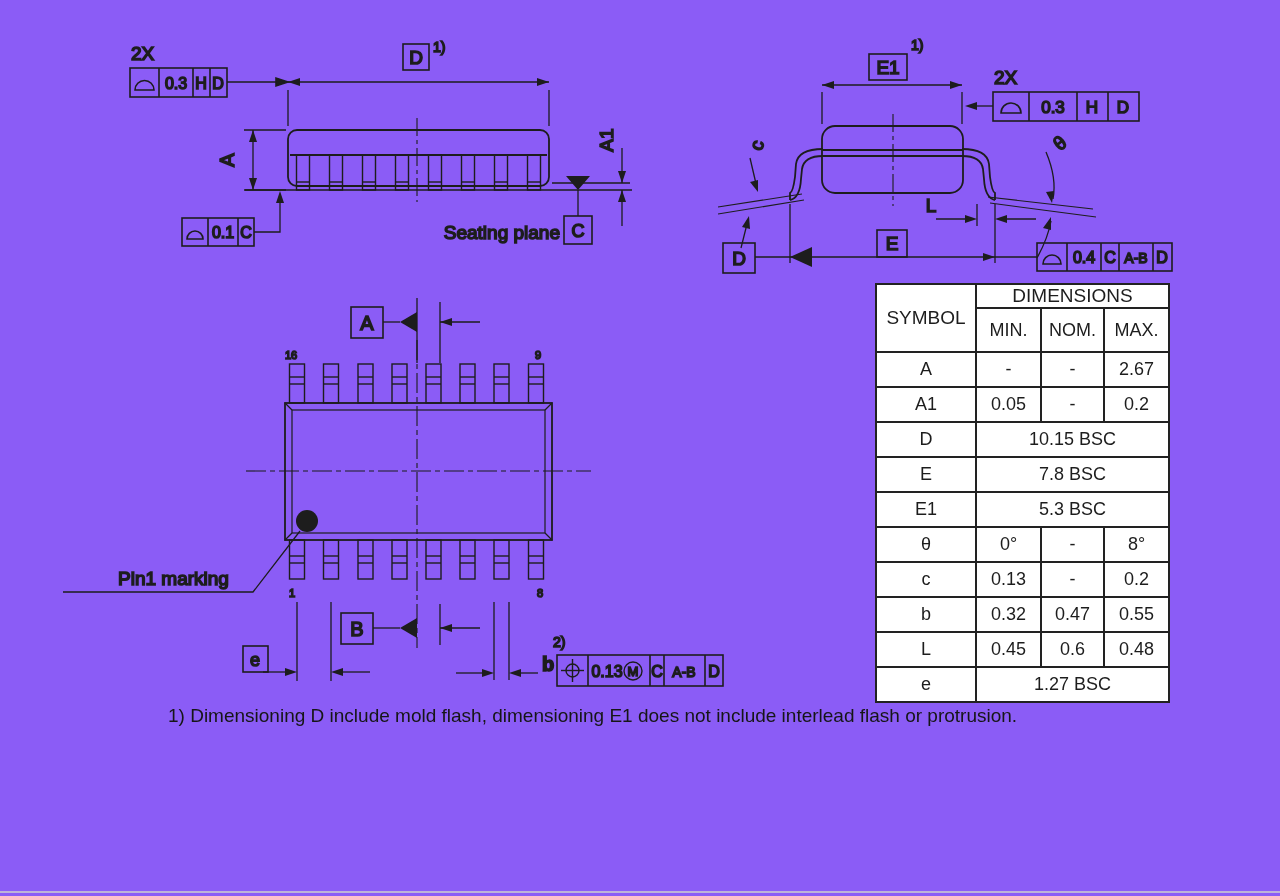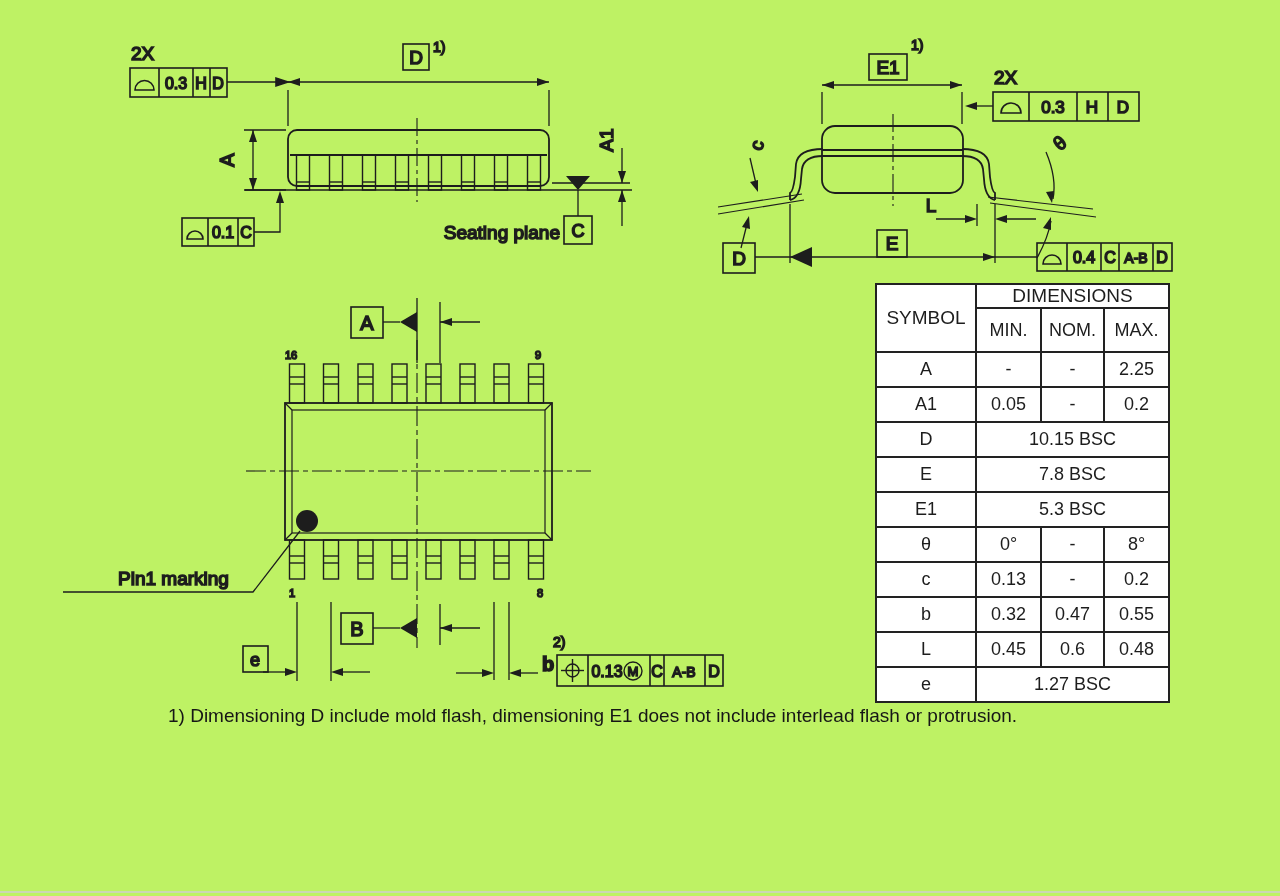--- a/index.html
+++ b/index.html
@@ -1,16 +1,16 @@
 <!DOCTYPE html>
 <html><head>
 <meta charset="utf-8">
 <style>
   html,body{margin:0;padding:0;background:#fff;}
-  .page{position:relative;width:1280px;height:896px;background:#bef264;overflow:hidden;
+  .page{position:relative;width:1280px;height:896px;background:#8b5cf6;overflow:hidden;
         font-family:"Liberation Sans",sans-serif;color:#1d1d1d;}
   svg{position:absolute;left:0;top:0;}
   svg text{fill:#1d1d1d;font-family:"Liberation Sans",sans-serif;}
   .t11{font-size:11px;fill:#333;}
   .t14{font-size:14px;}
   .t16{font-size:16px;}
   .t17{font-size:17px;}
   .t18{font-size:18px;}
   .t19{font-size:19px;}
   .t20{font-size:20px;}
@@ -373,21 +373,21 @@
     </tr>
     <tr style="height:44px">
       <td>MIN.</td>
       <td>NOM.</td>
       <td>MAX.</td>
     </tr>
     <tr style="height:35px">
       <td>A</td>
             <td>-</td>
             <td>-</td>
-            <td>2.25</td>
+            <td>2.67</td>
     </tr>
     <tr style="height:35px">
       <td>A1</td>
             <td>0.05</td>
             <td>-</td>
             <td>0.2</td>
     </tr>
     <tr style="height:35px">
       <td>D</td>
             <td colspan="3">10.15 BSC</td>

